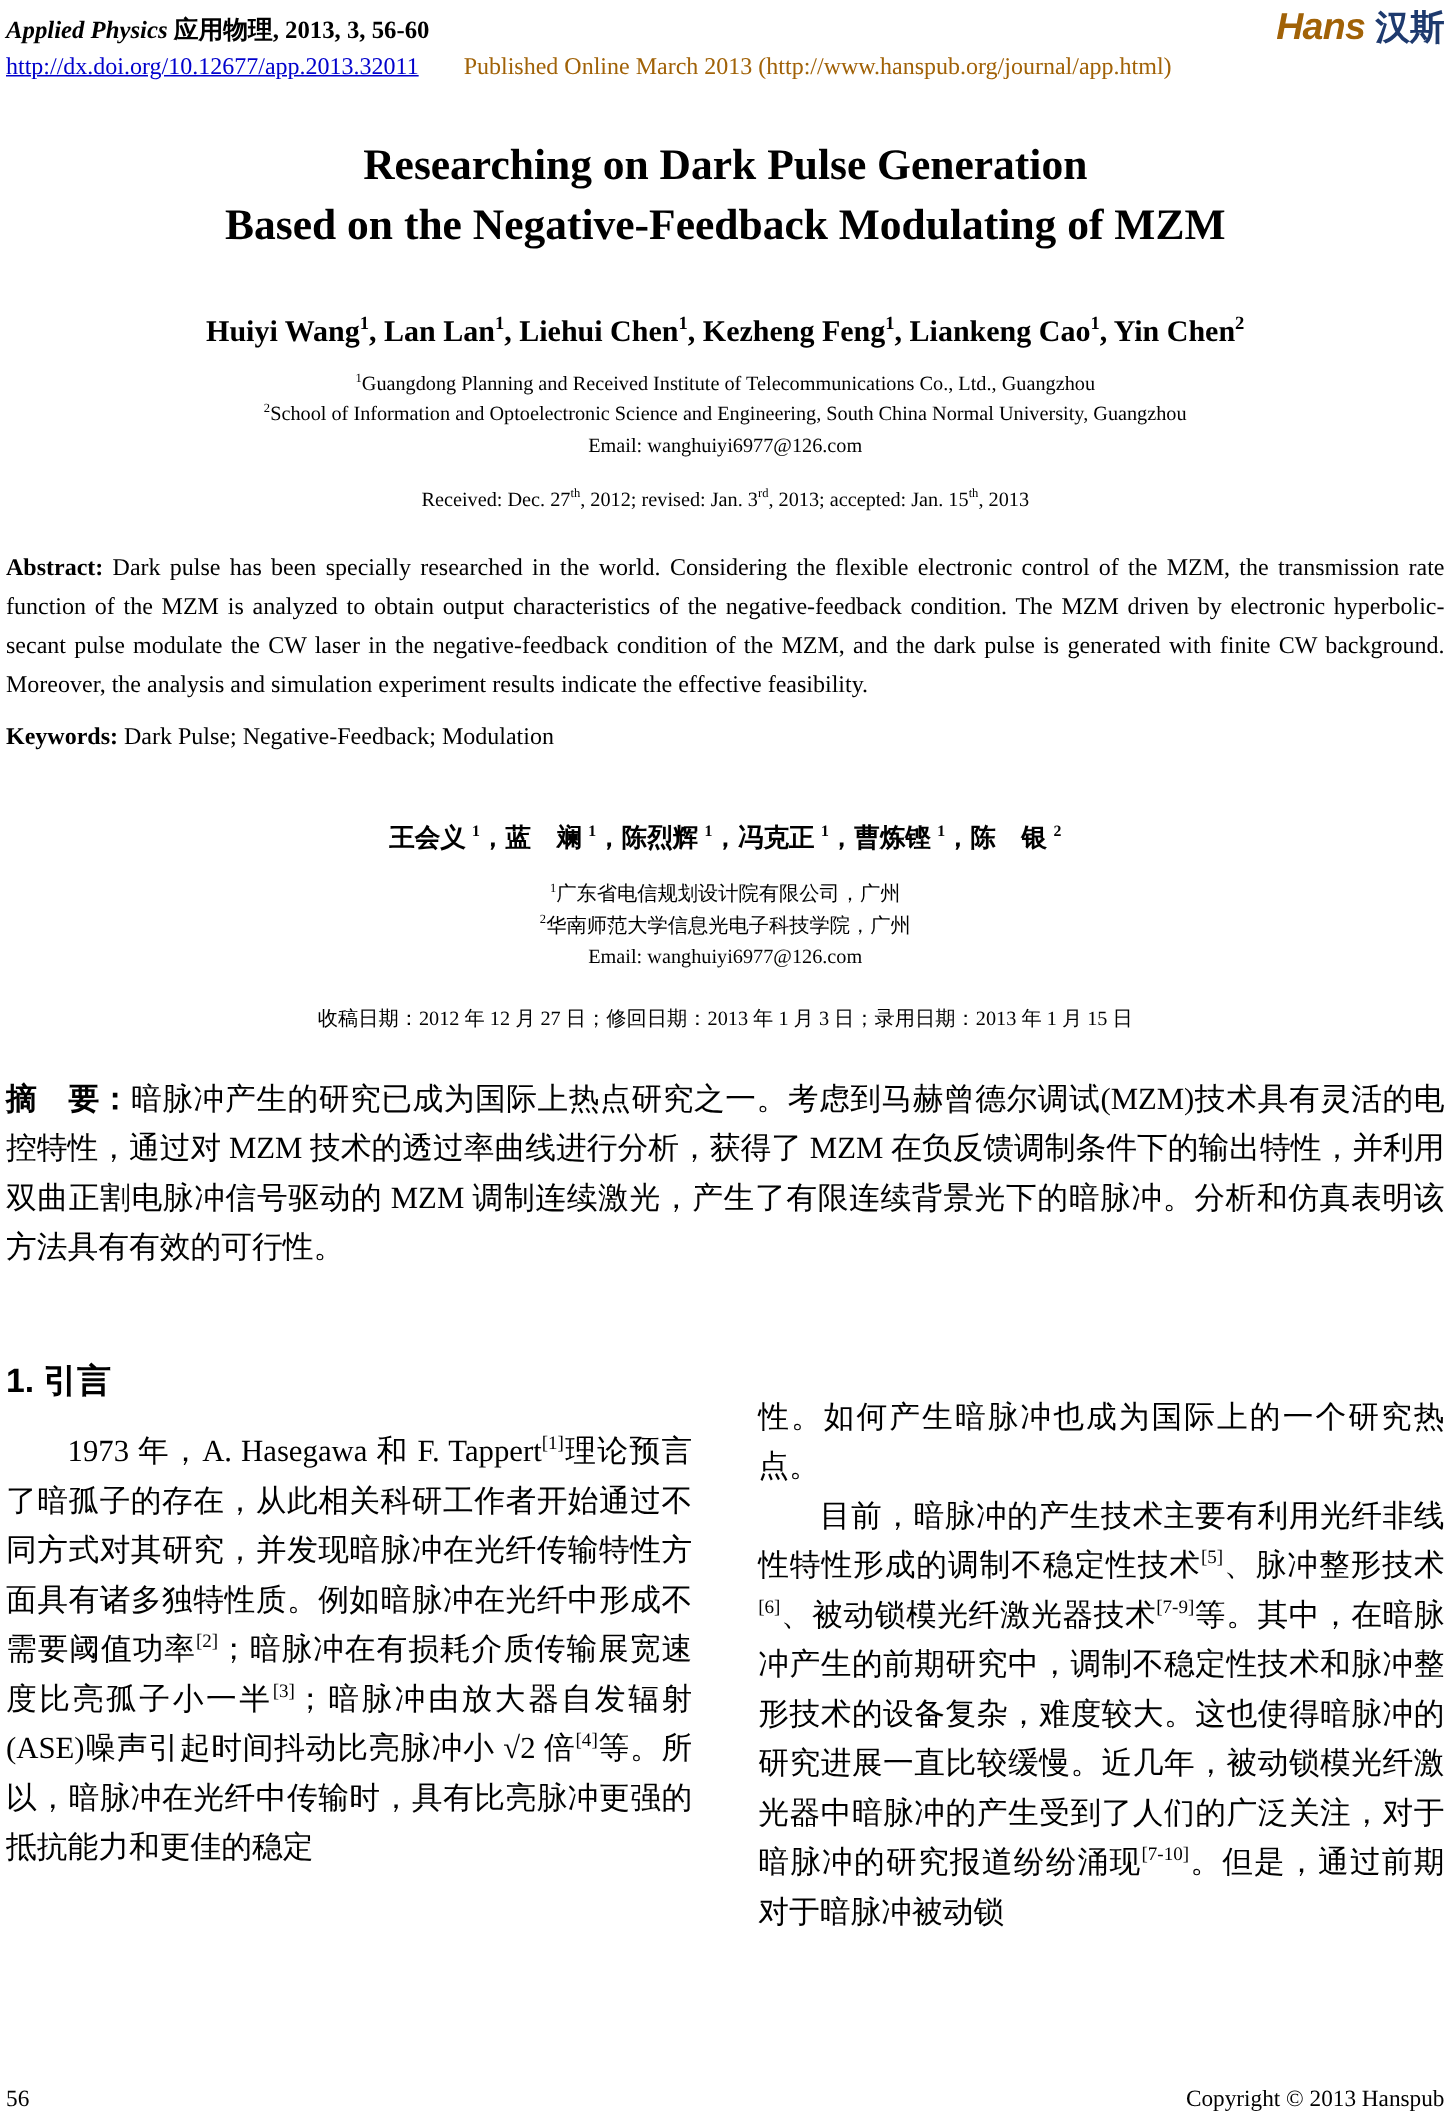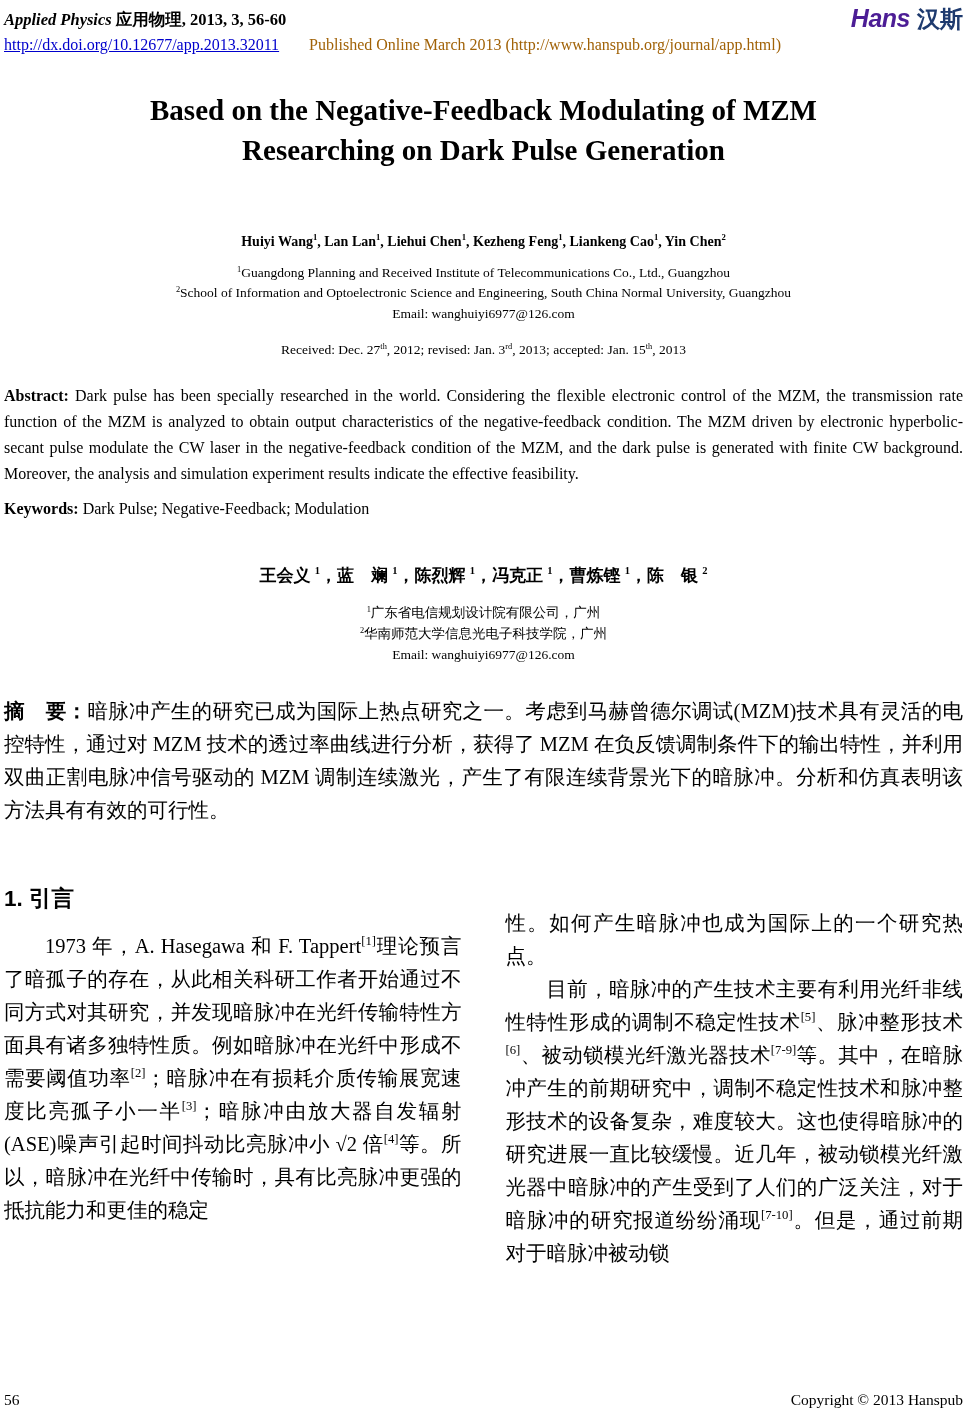--- a/index.html
+++ b/index.html
@@ -32,23 +32,23 @@
   .published { color: #a16207; margin-left: 26px; }
 
   
   .title-en {
     margin-top: 36px;
     text-align: center;
     font-size: 29px; font-weight: bold;
     line-height: 1.38;
   }
   .authors-en {
-    margin-top: 64px;
+    margin-top: 40px;
     text-align: center;
-    font-size: 14px; font-weight: bold;
+    font-size: 20px; font-weight: bold;
   }
   .affil-en { margin-top: 13px; text-align: center; font-size: 13.5px; line-height: 1.5; }
   .received-en { margin-top: 18px; text-align: center; font-size: 13.5px; }
 
   .abstract-en { margin-top: 25px; font-size: 16px; line-height: 1.63; text-align: justify; }
   .abstract-en .lbl { font-weight: bold; }
   .keywords-en { margin-top: 13px; font-size: 16px; }
   .keywords-en .lbl { font-weight: bold; }
 
   
@@ -86,32 +86,32 @@
 <body>
 
 <div class="page">
 
   <div class="header-row1">
     <div class="journal-line">
       <span class="journal-name">Applied Physics</span>
       <span>应用物理, 2013, 3, 56-60</span>
     </div>
     <div class="logo">
-      <span class="logo-hans" style="color: #4c1d95; text-align: center;">Hans</span>
+      <span class="logo-hans" style="color: #a16207; text-align: center;">Hans</span>
       <span class="logo-cn" style="color: rgb(30, 58, 110);">汉斯</span>
     </div>
   </div>
   <div class="header-row2">
     <a class="doi-link" href="#">http://dx.doi.org/10.12677/app.2013.32011</a>
     <span class="published">Published Online March 2013 (http://www.hanspub.org/journal/app.html)</span>
   </div>
 
   <h1 class="title-en">
+    <div>Researching on Dark Pulse Generation</div>
     <div>Based on the Negative-Feedback Modulating of MZM</div>
-    <div>Researching on Dark Pulse Generation</div>
   </h1>
 
   <div class="authors-en"><span>Huiyi Wang</span><sup>1</sup><span>, Lan Lan</span><sup>1</sup><span>, Liehui Chen</span><sup>1</sup><span>, Kezheng Feng</span><sup>1</sup><span>, Liankeng Cao</span><sup>1</sup><span>, Yin Chen</span><sup>2</sup></div>
 
   <div class="affil-en">
     <div><sup>1</sup><span>Guangdong Planning and Received Institute of Telecommunications Co., Ltd., Guangzhou</span></div>
     <div><sup>2</sup><span>School of Information and Optoelectronic Science and Engineering, South China Normal University, Guangzhou</span></div>
     <div>Email: wanghuiyi6977@126.com</div>
   </div>
 
@@ -123,20 +123,21 @@
 
 
   <div class="authors-cn"><span>王会义 </span><sup>1</sup><span>，蓝　斓 </span><sup>1</sup><span>，陈烈辉 </span><sup>1</sup><span>，冯克正 </span><sup>1</sup><span>，曹炼铿 </span><sup>1</sup><span>，陈　银 </span><sup>2</sup></div>
 
   <div class="affil-cn">
     <div><sup>1</sup><span>广东省电信规划设计院有限公司，广州</span></div>
     <div><sup>2</sup><span>华南师范大学信息光电子科技学院，广州</span></div>
     <div>Email: wanghuiyi6977@126.com</div>
   </div>
 
+  <div class="received-cn">收稿日期：2012 年 12 月 27 日；修回日期：2013 年 1 月 3 日；录用日期：2013 年 1 月 15 日</div>
 
   <p class="abstract-cn"><span class="lbl">摘　要：</span><span>暗脉冲产生的研究已成为国际上热点研究之一。考虑到马赫曾德尔调试(MZM)技术具有灵活的电控特性，通过对 MZM 技术的透过率曲线进行分析，获得了 MZM 在负反馈调制条件下的输出特性，并利用双曲正割电脉冲信号驱动的 MZM 调制连续激光，产生了有限连续背景光下的暗脉冲。分析和仿真表明该方法具有有效的可行性。</span></p>
 
 
   <div class="body-cols">
     <div class="col col-left">
       <div class="sec-heading">1. 引言</div>
       <p class="body-par indent"><span>1973 年，A. Hasegawa 和 F. Tappert</span><sup>[1]</sup><span>理论预言了暗孤子的存在，从此相关科研工作者开始通过不同方式对其研究，并发现暗脉冲在光纤传输特性方面具有诸多独特性质。例如暗脉冲在光纤中形成不需要阈值功率</span><sup>[2]</sup><span>；暗脉冲在有损耗介质传输展宽速度比亮孤子小一半</span><sup>[3]</sup><span>；暗脉冲由放大器自发辐射(ASE)噪声引起时间抖动比亮脉冲小 √2 倍</span><sup>[4]</sup><span>等。所以，暗脉冲在光纤中传输时，具有比亮脉冲更强的抵抗能力和更佳的稳定</span></p>
     </div>
     <div class="col col-right">

